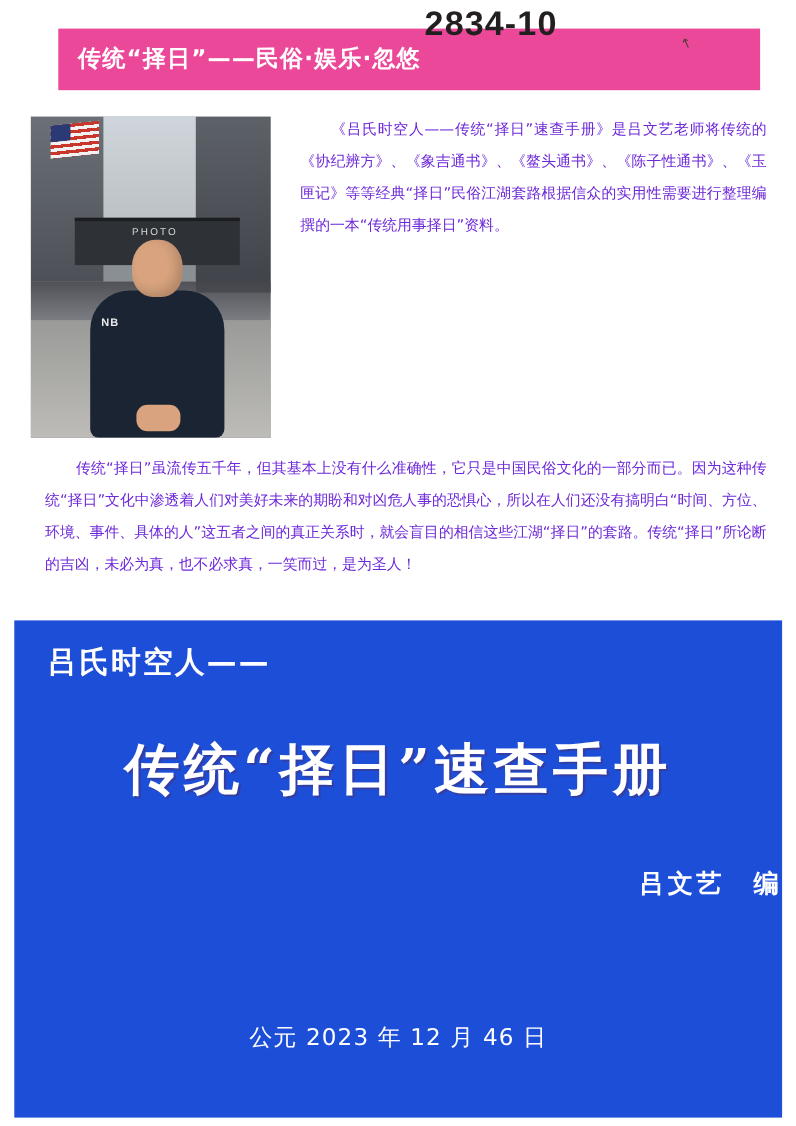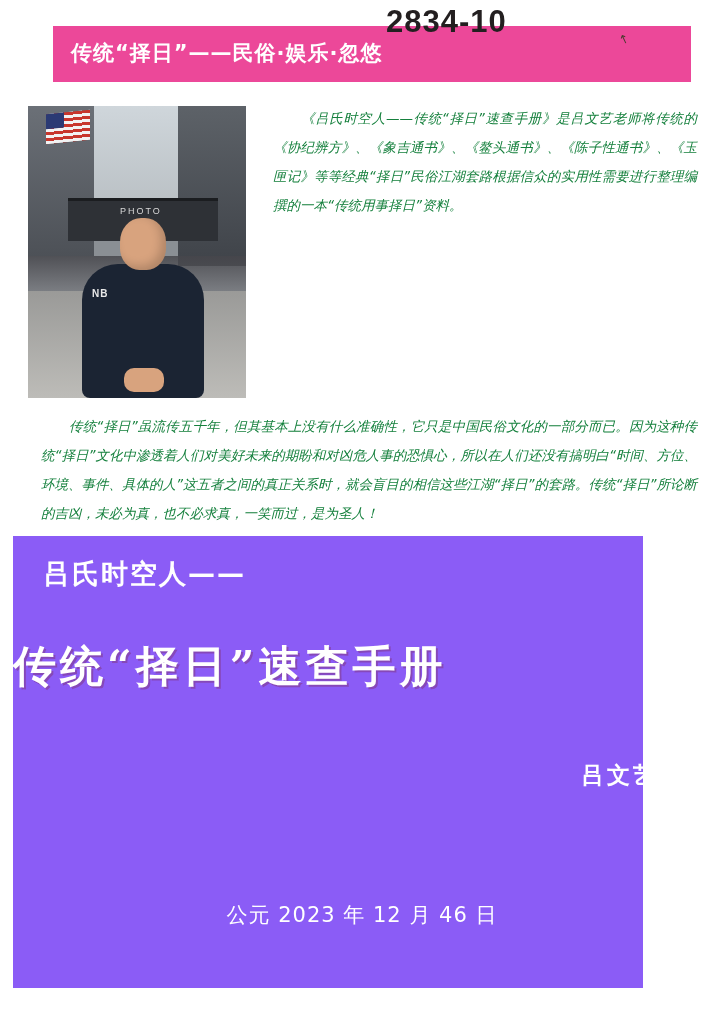--- a/index.html
+++ b/index.html
@@ -150,61 +150,60 @@
   .col-right {
     position: absolute;
     left: 260px;
     top: 14px;
     width: 424px;
   }
   .para {
     font-family: "DejaVu Sans", sans-serif;
     font-size: 13.5px;
     line-height: 29px;
-    color: #15803d;
+    color: #6d28d9;
     text-align: justify;
     text-justify: inter-ideograph;
     margin: 0 0 0 0;
-    font-style: italic;
   }
   .para.indent { text-indent: 28px; }
 
   .col-full {
     position: absolute;
     left: 28px;
     top: 322px;
     width: 656px;
   }
 
   
   .cover {
     position: absolute;
     left: 13px;
-    top: 536px;
-    width: 630px;
+    top: 564px;
+    width: 698px;
     height: 452px;
-    background: #8b5cf6;
+    background: #1d4ed8;
   }
   .cover-series {
     position: absolute;
     left: 30px;
     top: 20px;
     font-size: 27px;
     font-weight: bold;
     color: #ffffff;
     letter-spacing: 2px;
     font-family: "DejaVu Sans", sans-serif;
   }
   .cover-title {
     position: absolute;
     left: 0;
     top: 102px;
     width: 698px;
-    text-align: left;
-    font-size: 43px;
+    text-align: center;
+    font-size: 50px;
     font-weight: bold;
     color: #ffffff;
     letter-spacing: 4px;
     font-family: "DejaVu Serif", serif;
     text-shadow: 2px 2px 0 rgba(120,10,0,.25);
   }
   .cover-author {
     position: absolute;
     left: 0;
     top: 224px;

